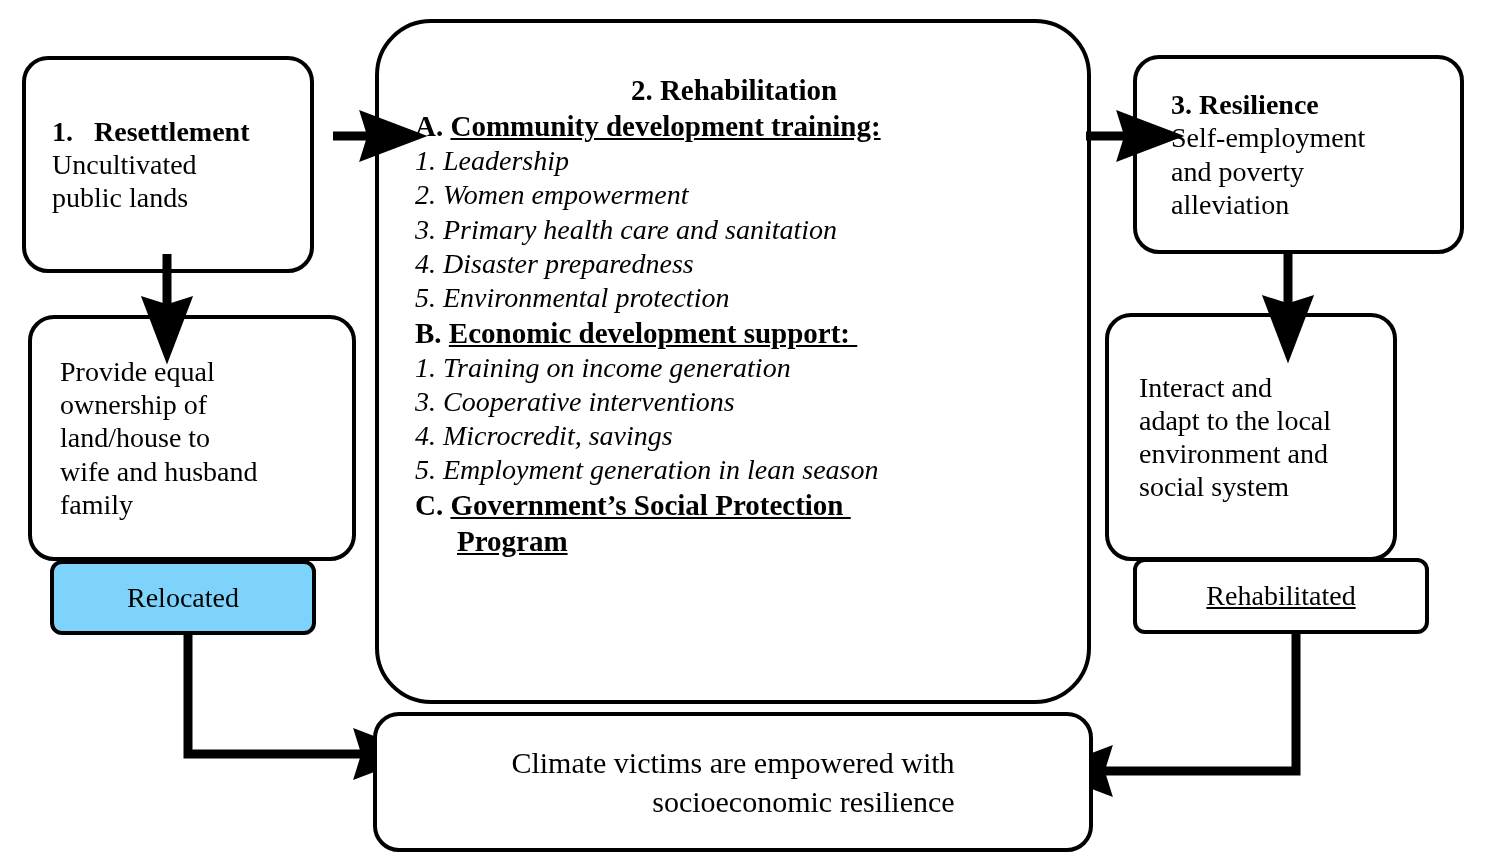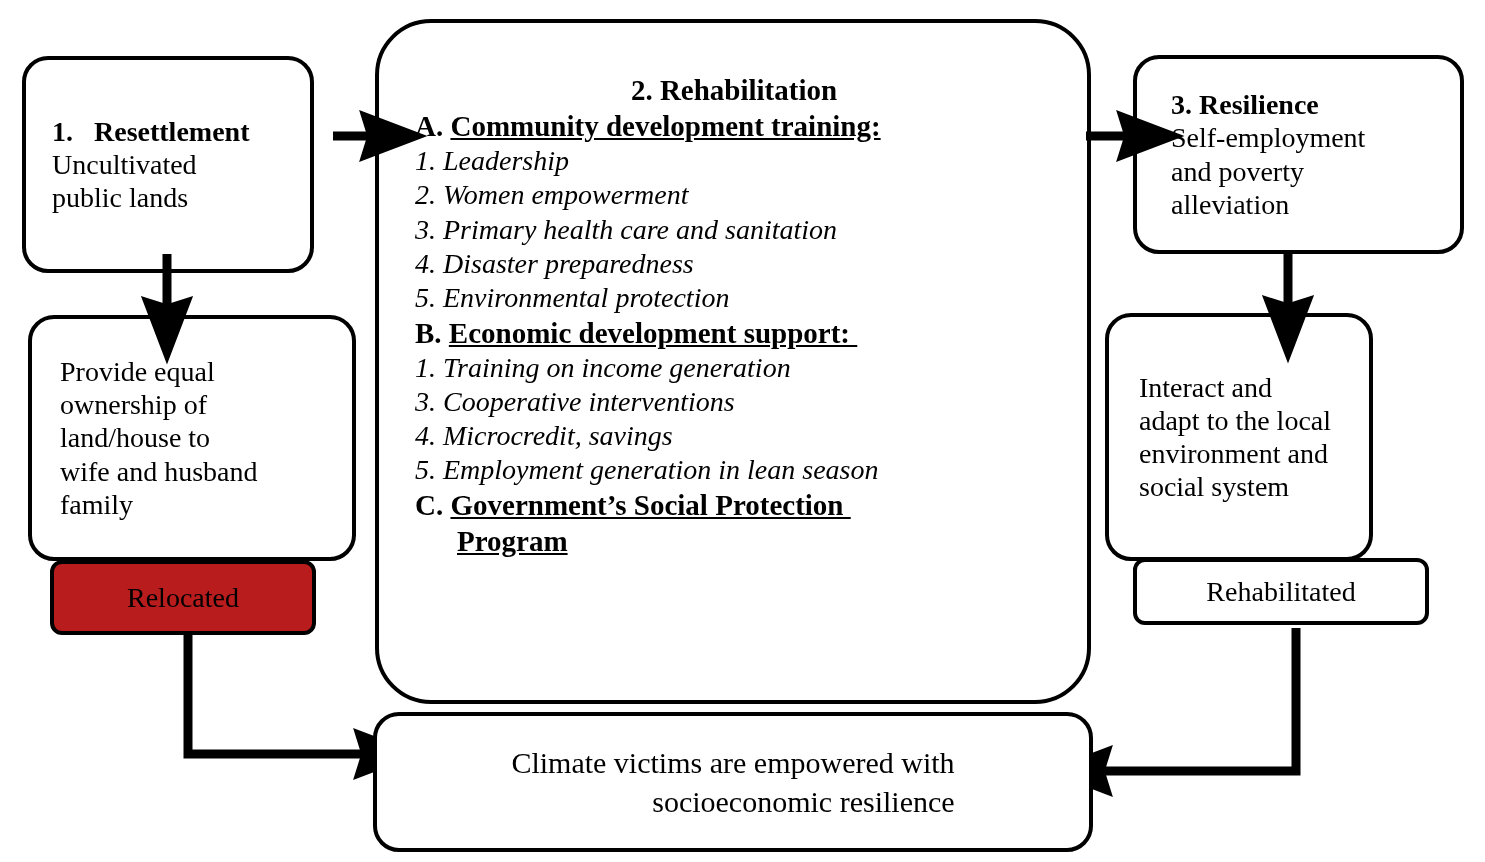--- a/index.html
+++ b/index.html
@@ -54,21 +54,21 @@
     z-index: 2;
   }
   #box-ownership .bd { font-size: 28px; }
 
   
   #box-relocated {
     left: 50px; top: 560px; width: 266px; height: 75px;
     border-radius: 12px;
     align-items: center;
     z-index: 3;
-    background: #b91c1c;
+    background: #7dd3fc;
   }
   #box-relocated .bd { font-size: 28px; }
 
   
   #box-rehabilitation {
     left: 375px; top: 19px; width: 716px; height: 685px;
     border-radius: 56px;
     justify-content: flex-start;
     padding: 50px 14px 0 36px;
   }
@@ -99,34 +99,35 @@
   #box-resilience {
     left: 1133px; top: 55px; width: 331px; height: 199px;
     border-radius: 26px;
     padding: 0 6px 0 34px;
   }
   #box-resilience .hd { font-weight: bold; font-size: 28px; }
   #box-resilience .bd { font-size: 28px; }
 
   
   #box-interact {
-    left: 1105px; top: 313px; width: 268px; height: 248px;
+    left: 1105px; top: 313px; width: 292px; height: 248px;
     border-radius: 26px;
     padding: 0 8px 0 30px;
     z-index: 2;
   }
   #box-interact .bd { font-size: 28px; }
 
   
   #box-rehabilitated {
-    left: 1133px; top: 558px; width: 296px; height: 67px;
+    left: 1133px; top: 558px; width: 296px; height: 76px;
     border-radius: 12px;
     align-items: center;
     z-index: 3;
     background: #fff;
+    text-decoration: underline;
   }
   #box-rehabilitated .bd { font-size: 28px; }
 
   
   #box-outcome {
     left: 373px; top: 712px; width: 720px; height: 140px;
     border-radius: 26px;
     align-items: center;
     justify-content: center;
     text-align: center;

